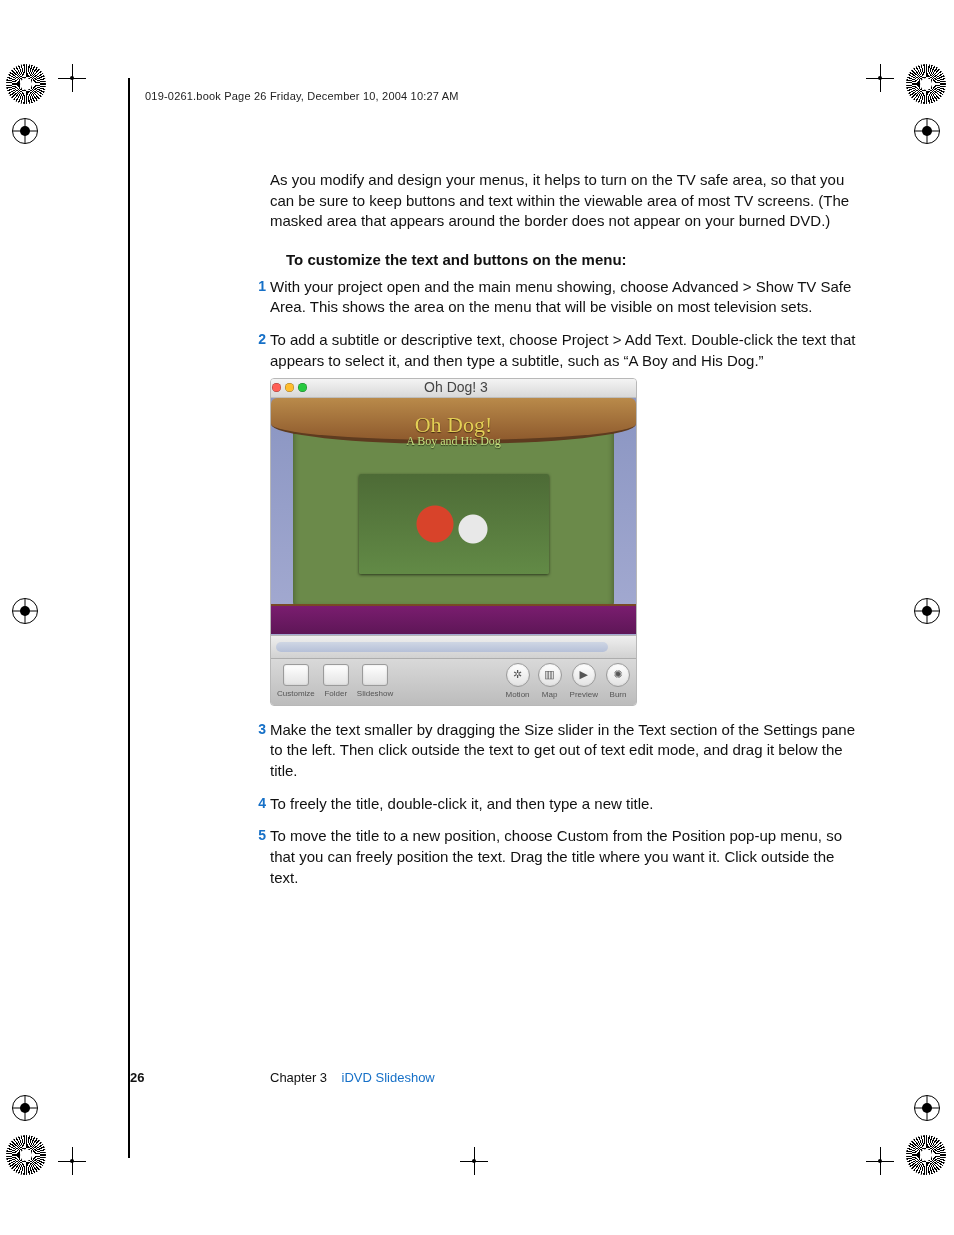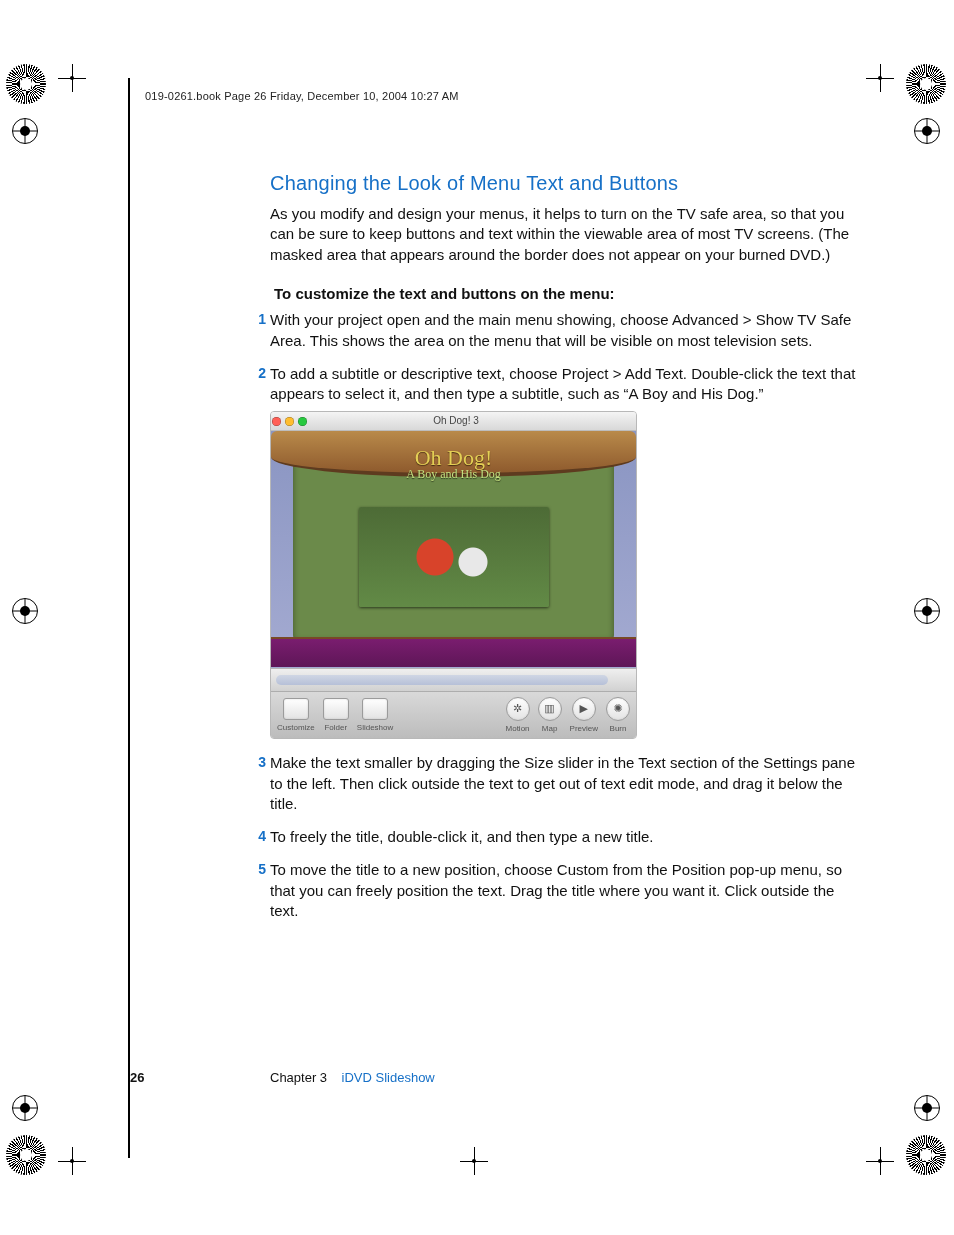--- a/index.html
+++ b/index.html
@@ -15,26 +15,26 @@
   .regmark::after  { height:100%; width:1px; left:50%; top:0; transform:translateX(-0.5px); }
   .regmark .in { position:absolute; width:10px; height:10px; border-radius:50%; background:#000; top:50%; left:50%; transform:translate(-50%,-50%);}
   .sunburst { position:absolute; width:40px; height:40px; border-radius:50%; background:
     repeating-conic-gradient(#000 0deg 4deg, #fff 4deg 8deg); }
   .sunburst::after{content:"";position:absolute;inset:14px;border-radius:50%;background:#fff;}
   .bar-left { position:absolute; left:128px; top:78px; width:2px; height:1080px; background:#000; }
   .header-line { position:absolute; top:90px; left:145px; font-size:11px; color:#222; letter-spacing:0.2px;}
   .content { position:absolute; left:270px; top:170px; width:590px; font-size:15px; line-height:1.38; color:#111;}
   h2.section { color:#1670c7; font-weight:400; font-size:20px; margin:0 0 6px 0; letter-spacing:0.2px;}
   .intro { margin:0 0 18px 0; }
-  .subhead { font-weight:700; margin:0 0 6px 4px; }
+  .subhead { font-weight:700; margin:0 0 6px 16px; }
   ol.steps { list-style:none; padding:0; margin:0; }
   ol.steps>li { position:relative; padding-left:0; margin:0 0 12px 0; }
   ol.steps>li .num { position:absolute; left:-20px; top:0; color:#1670c7; font-weight:700; font-size:14px; width:16px; text-align:right;}
   .figure { width:365px; border:1px solid #b8b8b8; border-radius:4px; margin:6px 0 14px 0; overflow:hidden; box-shadow:0 0 0 1px rgba(0,0,0,0.05) inset;}
-  .titlebar { height:18px; background:linear-gradient(#f4f4f4,#d8d8d8); display:flex; align-items:center; padding:0 1px; gap:4px; border-bottom:1px solid #bdbdbd; font-size:10px;}
+  .titlebar { height:18px; background:linear-gradient(#f4f4f4,#d8d8d8); display:flex; align-items:center; padding:0 1px; gap:4px; border-bottom:1px solid #bdbdbd; font-size:14px;}
   .tbtn { width:9px;height:9px;border-radius:50%; box-shadow:inset 0 0 0 0.5px rgba(0,0,0,0.4);}
   .tred{background:#ff5f56;} .tyel{background:#ffbd2e;} .tgrn{background:#27c93f;}
   .tspacer{flex:1;text-align:center;color:#444;}
   .canvas { position:relative; height:260px; background:linear-gradient(#8a95c2,#a7add3); }
   .canvas .inner { position:absolute; inset:12px 22px 52px 22px; border-radius:4px; background:#6b8a4a; overflow:hidden; box-shadow:0 2px 6px rgba(0,0,0,0.4) inset;}
   .curtain { position:absolute; top:0; left:0; right:0; height:42px; background:linear-gradient(#b98a4a,#8e5a2d); border-bottom:4px solid #5e3b1f; border-radius:6px 6px 50% 50% / 6px 6px 20px 20px;}
   .curtain .title { text-align:center; font-family: "Brush Script MT","Comic Sans MS",cursive; color:#e4cf55; font-size:22px; padding-top:12px; text-shadow:0 1px 1px #442b10;}
   .subtitle { position:absolute; top:35px; left:0; right:0; text-align:center; font-family:"Comic Sans MS",cursive; font-size:12px; color:#c7e080; text-shadow:0 1px 1px #2d3a1c;}
   .photo { position:absolute; top:64px; left:50%; transform:translateX(-50%); width:190px; height:100px; border-radius:2px; background:
     radial-gradient(circle at 60% 55%, #e8e8e8 0 14px, transparent 15px),
@@ -96,21 +96,20 @@
       <div class="dot"></div>
     </div>
   <div class="crop" style="bottom:60px; left:460px;">
       <div class="dot"></div>
     </div>
 
   <div class="bar-left"></div>
   <div class="header-line">019-0261.book  Page 26  Friday, December 10, 2004  10:27 AM</div>
 
   <div class="content">
-    <h2 class="section">Changing the Look of Menu Text and Buttons</h2>
     <p class="intro">As you modify and design your menus, it helps to turn on the TV safe area, so that you can be sure to keep buttons and text within the viewable area of most TV screens. (The masked area that appears around the border does not appear on your burned DVD.)</p>
     <p class="subhead">To customize the text and buttons on the menu:</p>
 
     <ol class="steps">
       <li>
         <span class="num">1</span>
         <span>With your project open and the main menu showing, choose Advanced &gt; Show TV Safe Area. This shows the area on the menu that will be visible on most television sets.</span>
       </li>
       <li>
         <span class="num">2</span>

